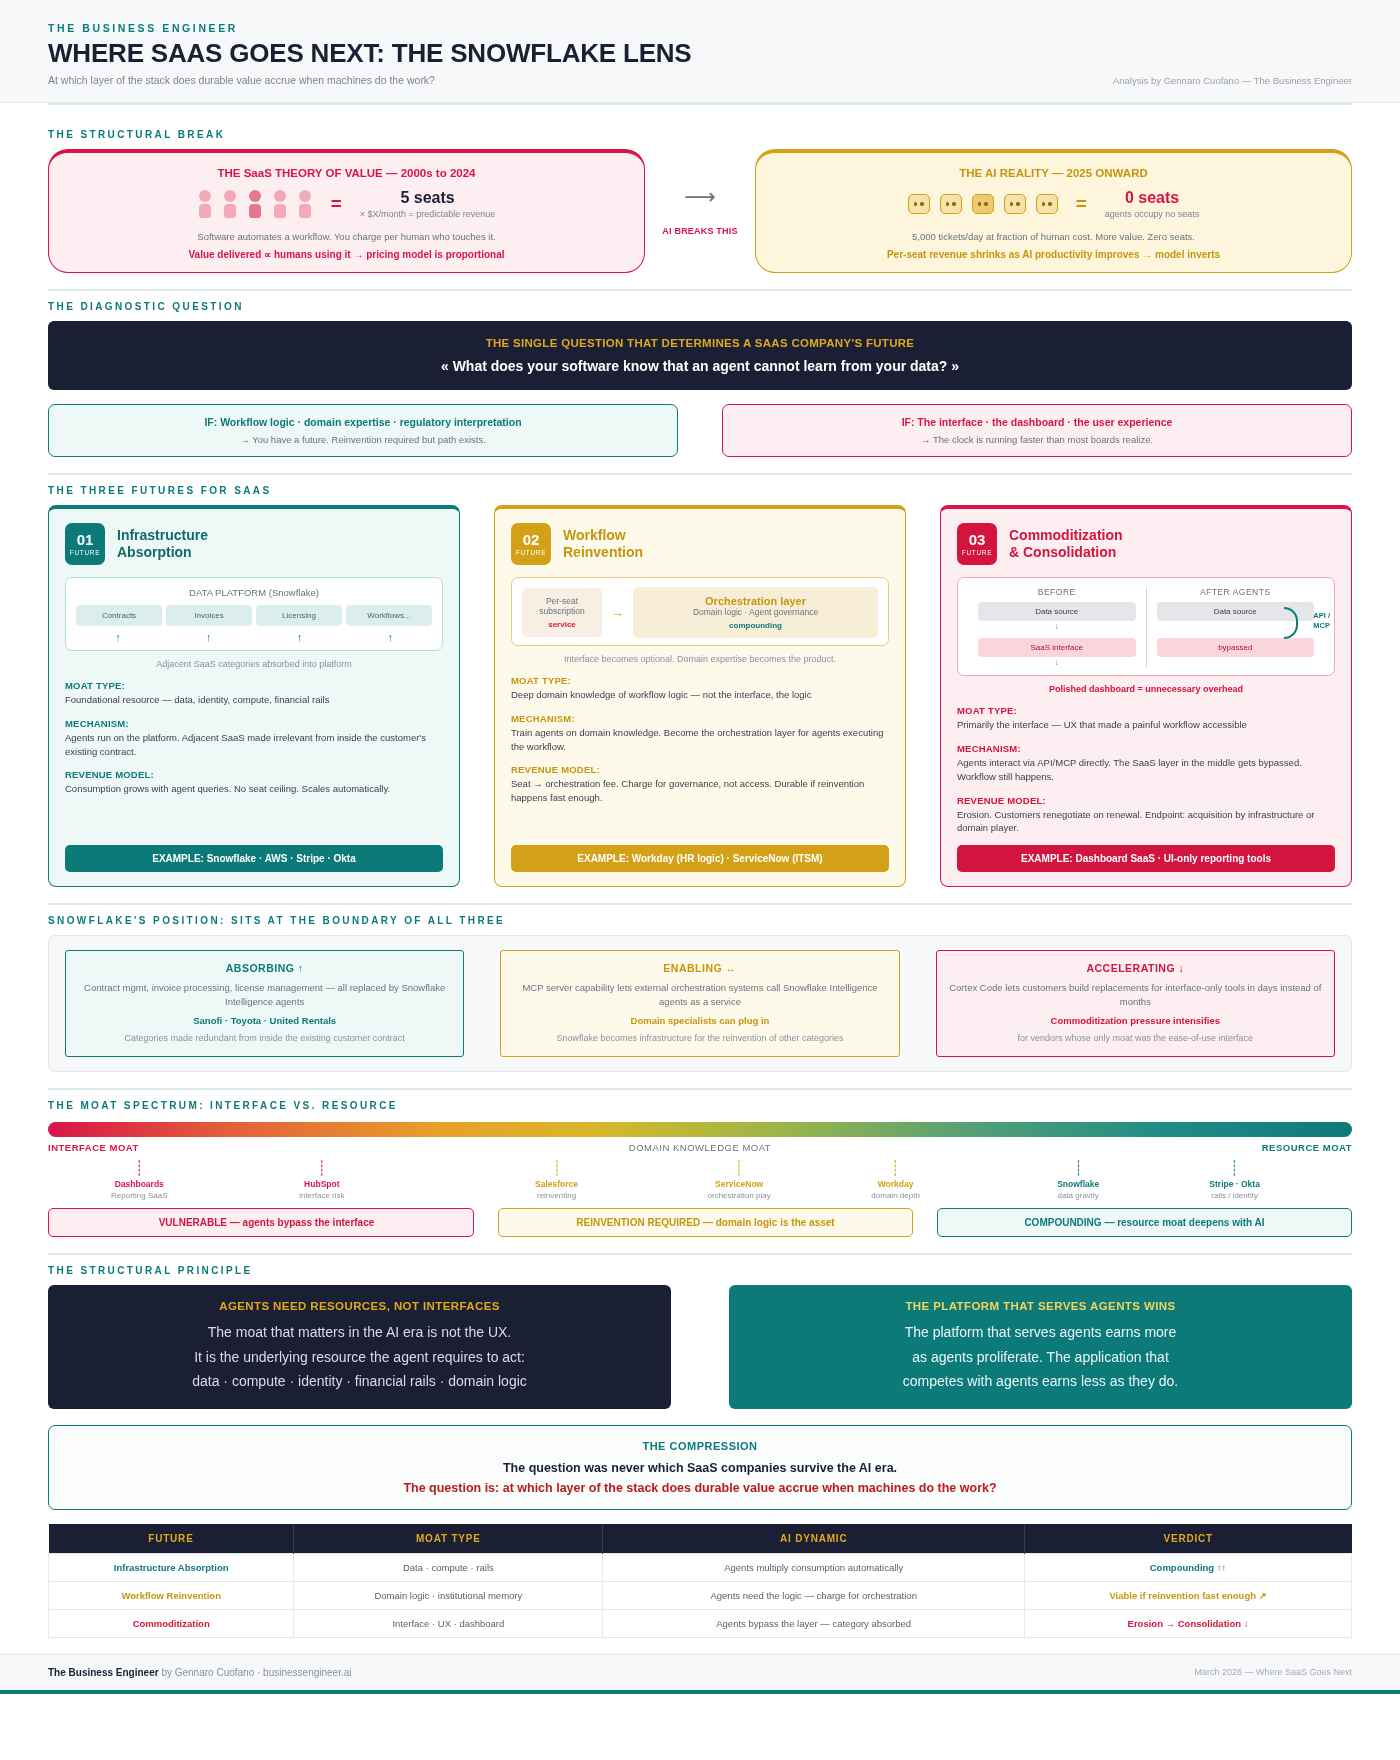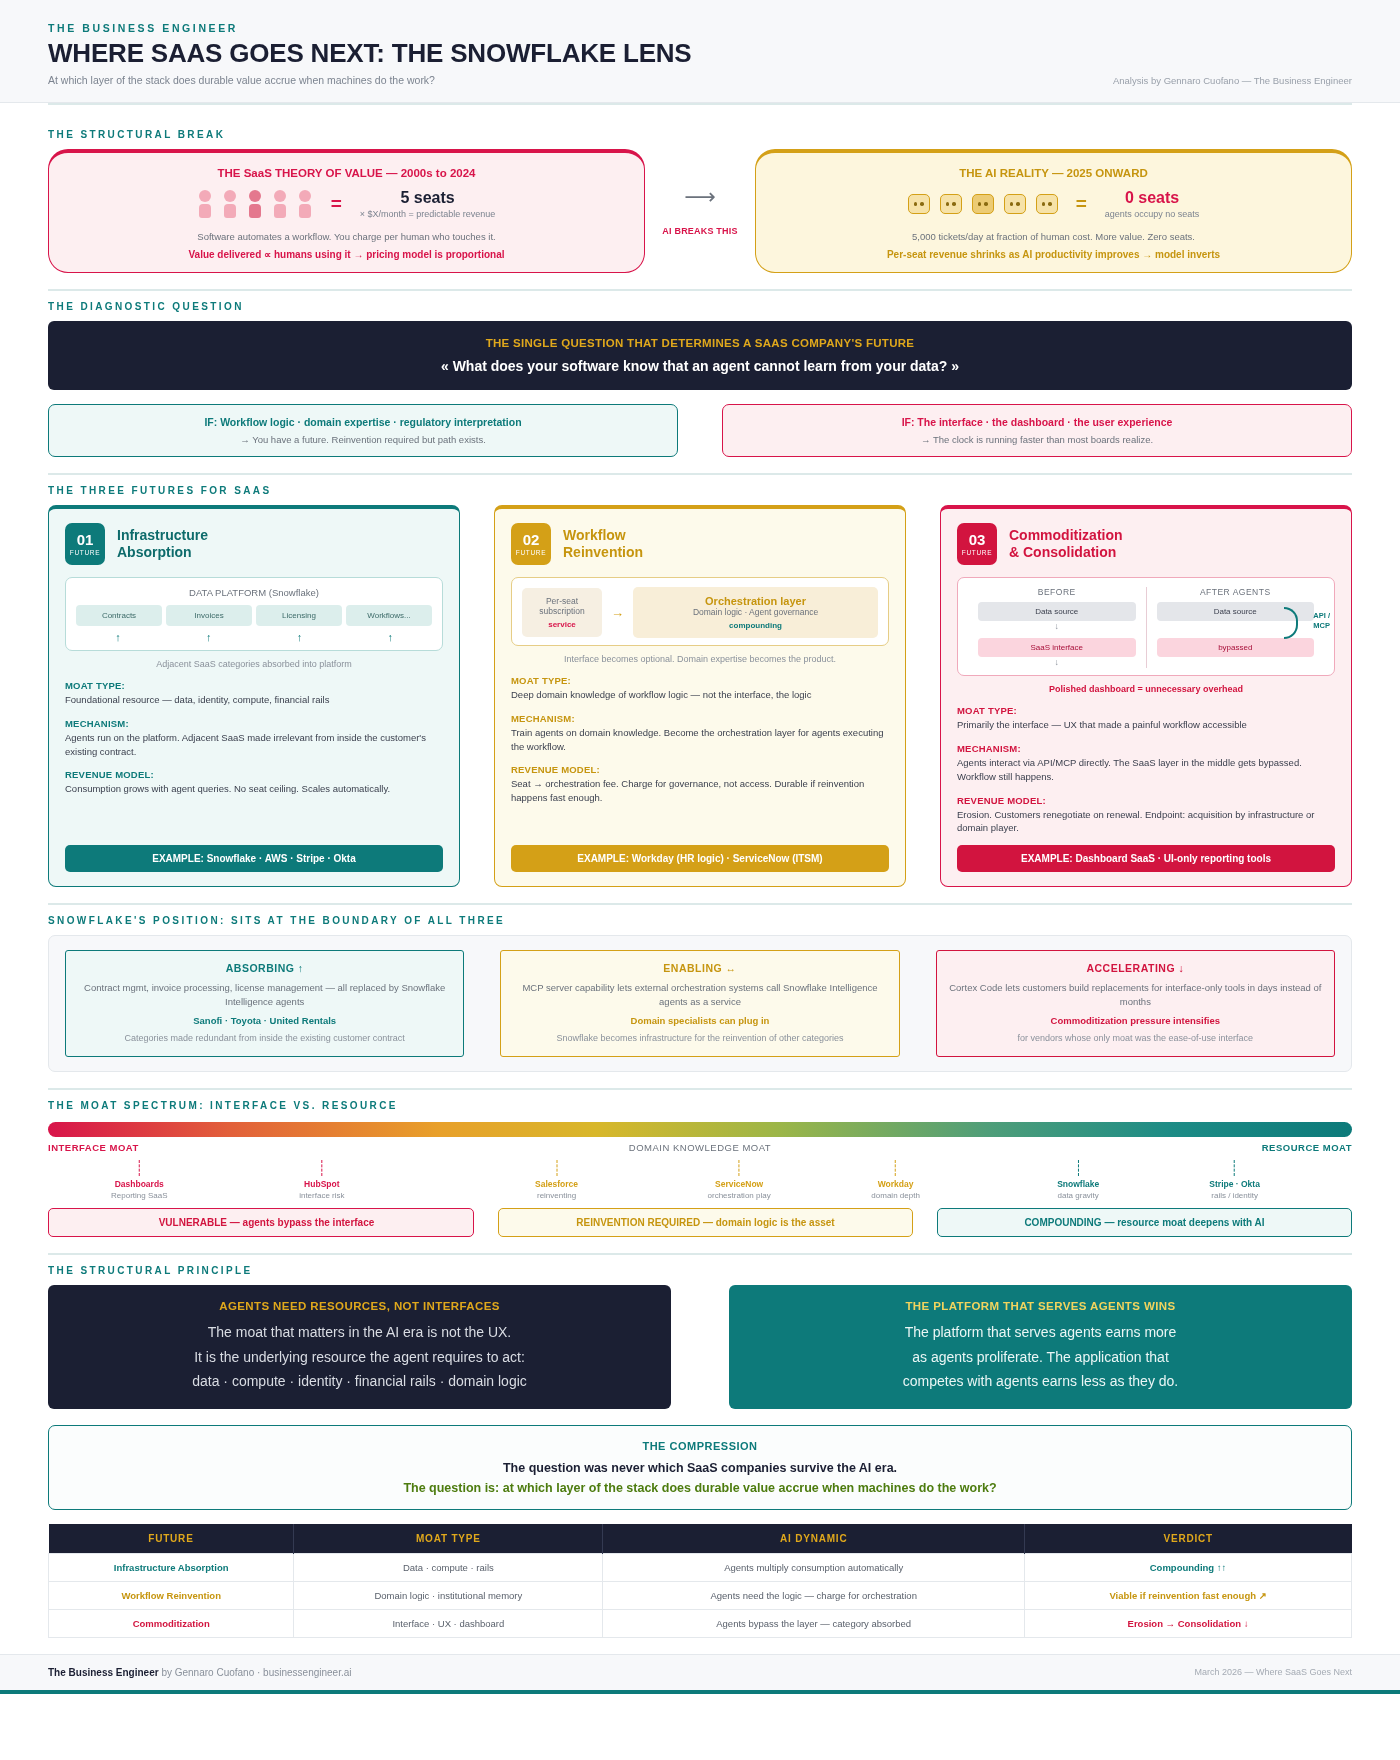--- a/index.html
+++ b/index.html
@@ -260,21 +260,21 @@
   .prin-b { font-size: 14px; color: #d9dce3; line-height: 1.75; margin-top: 8px; }
   .prin.teal .prin-b { color: #eaf6f5; }
 
   
   .compression {
     border: 1.5px solid #0d7a7a; border-radius: 7px;
     background: #fbfdfd; padding: 14px 18px; text-align: center;
   }
   .comp-h { font-size: 11px; font-weight: bold; color: #0d7a7a; letter-spacing: 0.5px; }
   .comp-l1 { font-size: 12.5px; font-weight: bold; color: #1b1f33; margin-top: 9px; }
-  .comp-l2 { font-size: 12.5px; font-weight: bold; color: #4d7c0f; margin-top: 6px; }
+  .comp-l2 { font-size: 12.5px; font-weight: bold; color: #b91c1c; margin-top: 6px; }
 
   
   table.summary { width: 100%; border-collapse: collapse; margin-top: 14px; }
   table.summary thead th {
     background: #1b1f33; color: #e0a81c; font-size: 10px; font-weight: bold;
     letter-spacing: 0.8px; padding: 9px 6px; text-align: center;
     border-right: 1px solid #343a52;
   }
   table.summary thead th:last-child { border-right: none; }
   table.summary td {

